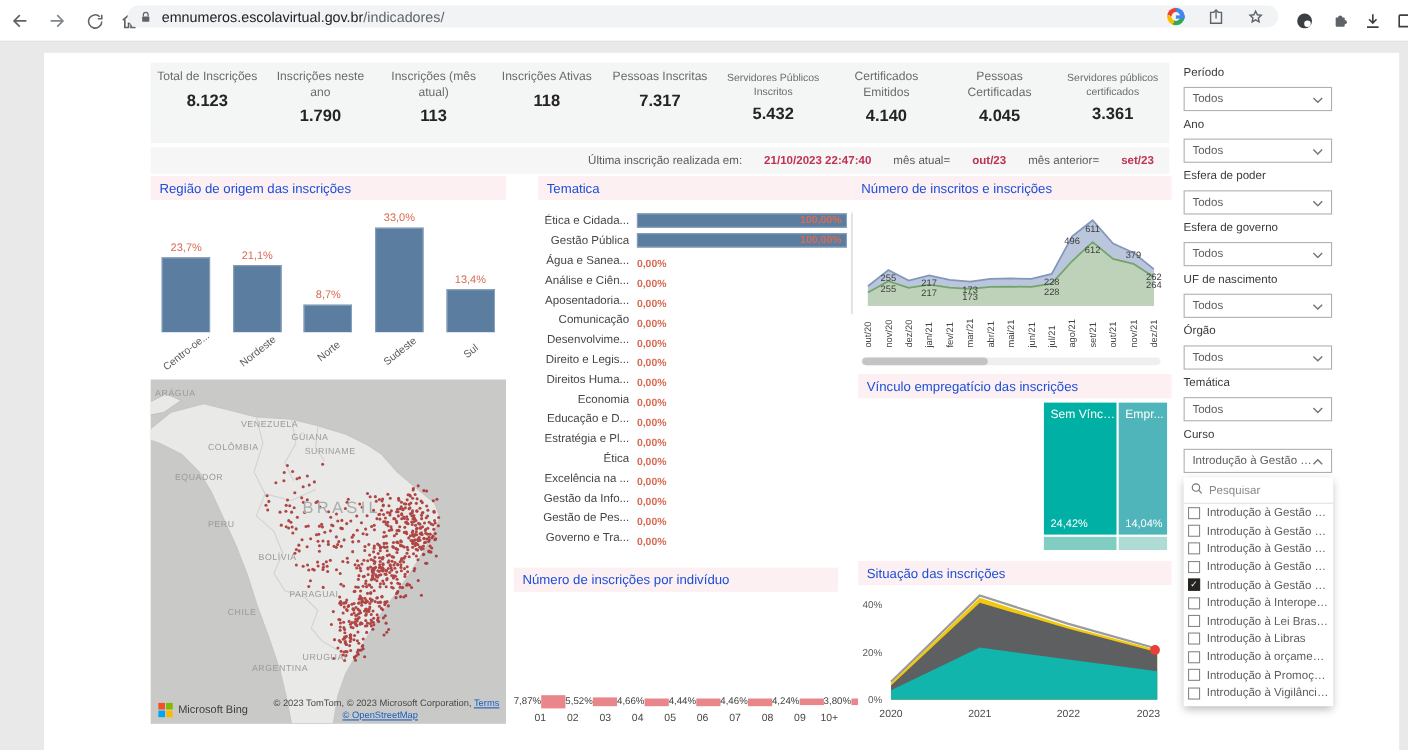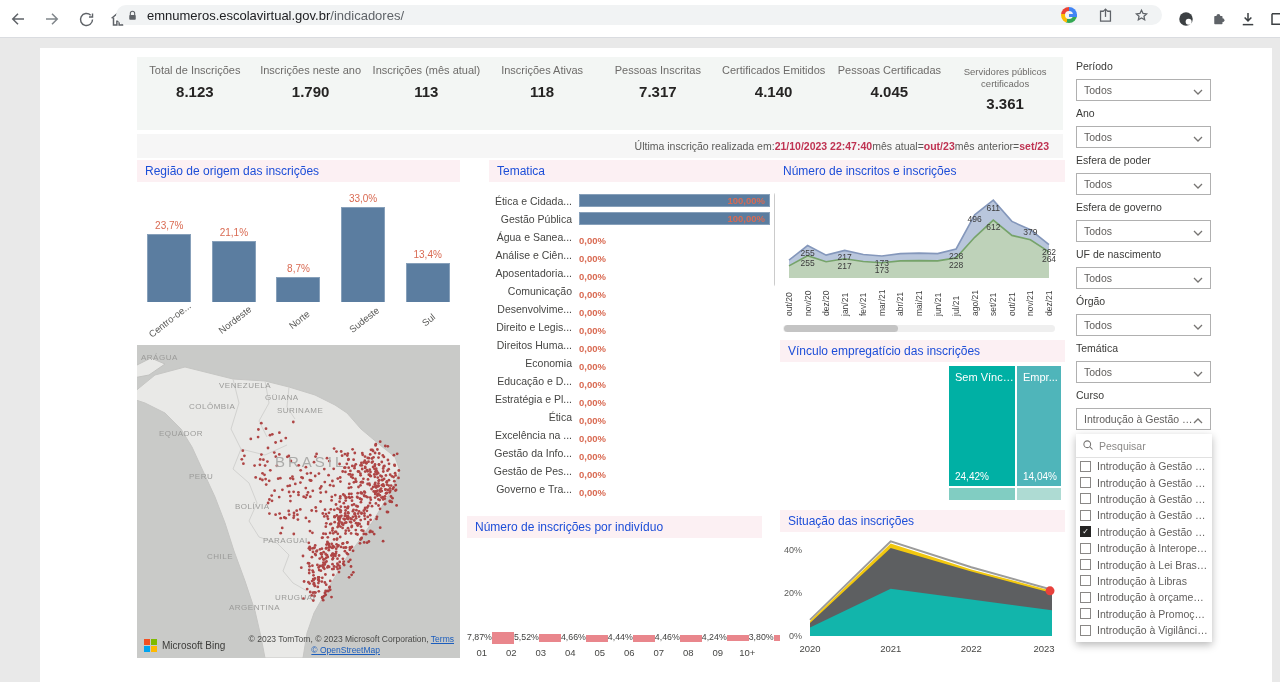--- a/index.html
+++ b/index.html
@@ -17,21 +17,21 @@
   
   #page{position:absolute;left:0;top:39px;width:1280px;height:643px;background:#e9e9e9}
   #canvas{position:absolute;left:40px;top:9px;width:1232px;height:634px;background:#fff}
   
   #kpis{position:absolute;left:97px;top:9px;width:926px;height:73px;background:#f3f6f4;display:flex}
   .kpi{flex:1;text-align:center;padding-top:7px}
   .kpi .kl{font-size:11px;line-height:1.25;color:#6d6b69;padding:0 4px}
   .kpi .kl.small{font-size:9.5px;padding-top:2px}
   .kpi .kv{font-size:15px;color:#252423;font-weight:bold;margin-top:5px}
   
-  #infobar{position:absolute;left:97px;top:86px;width:926px;height:24px;background:#f6f6f6;display:flex;align-items:center;justify-content:flex-end;padding-right:14px;font-size:10.5px;color:#5a5a58}
+  #infobar{position:absolute;left:97px;top:86px;width:926px;height:24px;background:#f6f6f6;display:flex;align-items:center;justify-content:flex-end;gap:20px;padding-right:14px;font-size:10.5px;color:#5a5a58}
   #infobar .red{color:#bf3352;font-weight:bold}
   
   .panel{position:absolute;background:#fff}
   .ptitle{height:22px;line-height:22px;background:#fcf0f3;color:#1d4ed8;font-size:12px;padding-left:8px;white-space:nowrap;overflow:hidden}
   
   #regiao-chart{position:relative;height:148px;padding-top:8px}
   .rg-cols{display:flex;height:112px;align-items:flex-end}
   .rg-col{flex:1;display:flex;flex-direction:column;align-items:center;justify-content:flex-end}
   .rg-val{font-size:10px;color:#d96a52;margin-bottom:3px;white-space:nowrap}
   .rg-bar{width:44px;background:#5b7da0;border:1px solid #87a0ba;border-bottom:none}
@@ -47,21 +47,21 @@
   .tm-pct{font-size:9.5px;color:#d96a52;font-weight:bold;white-space:nowrap}
   .tm-zero{font-size:9.5px;color:#d96a52;font-weight:bold;line-height:13px}
   .vthumb{position:absolute;right:3px;top:32px;width:7px;height:95px;background:#cbcbcb;border-radius:4px;cursor:pointer}
   
   #individuo-chart{position:relative;padding-top:6px}
   .in-cols{display:flex;height:100px;align-items:flex-end}
   .in-col{flex:1;display:flex;align-items:center;justify-content:flex-end}
   .in-val{font-size:8.8px;color:#3f3f3d;margin-bottom:2px;white-space:nowrap}
   .in-bar{width:22px;background:#e9868c}
   .in-cats{display:flex;margin-top:3px}
-  .in-cat{flex:1;text-align:center;font-size:9.5px;color:#464644}
+  .in-cat{flex:1;text-align:right;font-size:9.5px;color:#464644}
   
   .hscroll{position:absolute;left:8px;right:10px;bottom:4px;height:7px;background:#efefef;border-radius:4px}
   .hthumb{position:absolute;left:1px;top:0;height:7px;width:42%;background:#c4c4c4;border-radius:4px;cursor:pointer}
   
   #vinculo-treemap{position:relative;margin:4px 4px 0 4px;height:134px}
   .tmap{position:absolute;overflow:hidden}
   .tmap .tl{color:#fff;font-size:11px;padding:5px 0 0 6px;white-space:nowrap;overflow:hidden;text-overflow:ellipsis}
   .tmap .tp{position:absolute;left:6px;bottom:4px;color:#fff;font-size:10px}
   
   #map{position:absolute;left:97px;top:297px;width:323px;height:313px;background:#c9cac8;overflow:hidden}
@@ -180,20 +180,24 @@
           <div class="kl">Inscrições (mês atual)</div>
           <div class="kv">113</div>
         </div>
         <div class="kpi">
           <div class="kl">Inscrições Ativas</div>
           <div class="kv">118</div>
         </div>
         <div class="kpi">
           <div class="kl">Pessoas Inscritas</div>
           <div class="kv">7.317</div>
+        </div>
+        <div class="kpi">
+          <div class="kl small">Servidores Públicos Inscritos</div>
+          <div class="kv">5.432</div>
         </div>
         <div class="kpi">
           <div class="kl">Certificados Emitidos</div>
           <div class="kv">4.140</div>
         </div>
         <div class="kpi">
           <div class="kl">Pessoas Certificadas</div>
           <div class="kv">4.045</div>
         </div>
         <div class="kpi">

